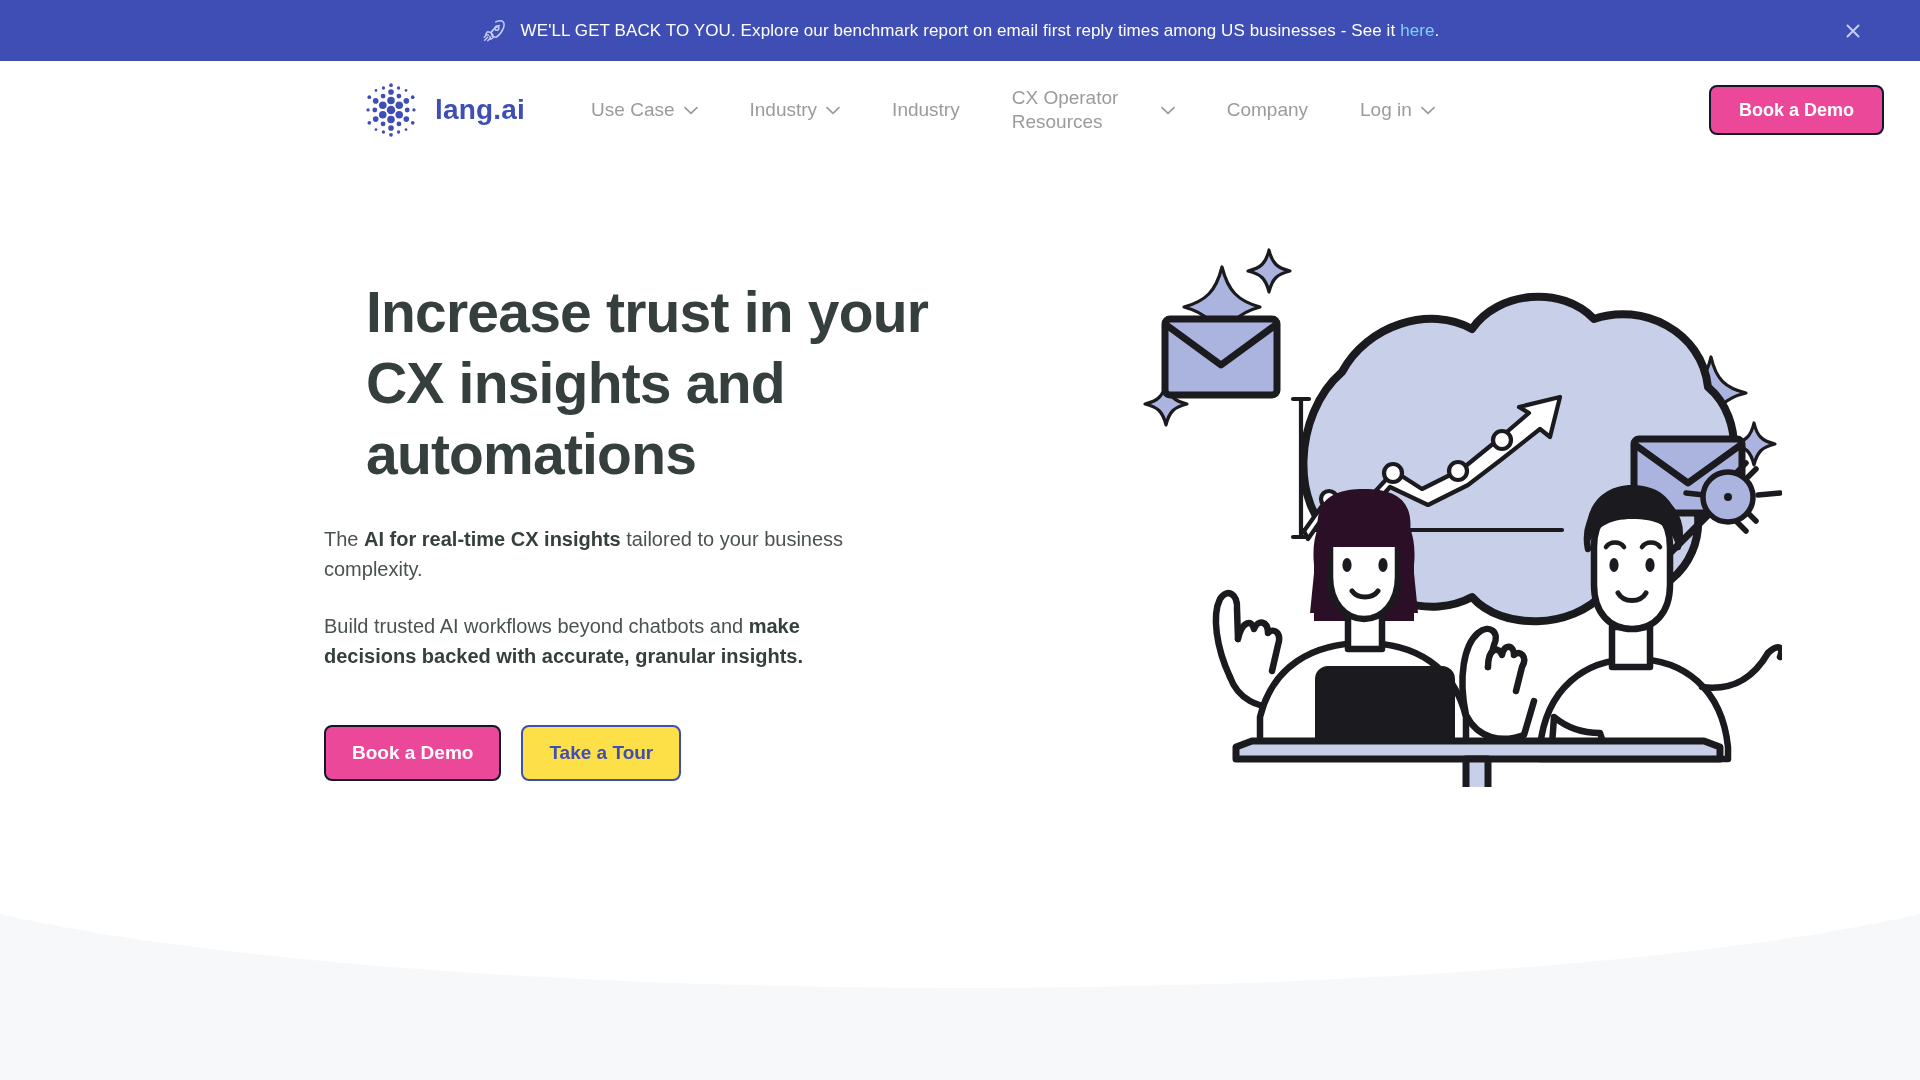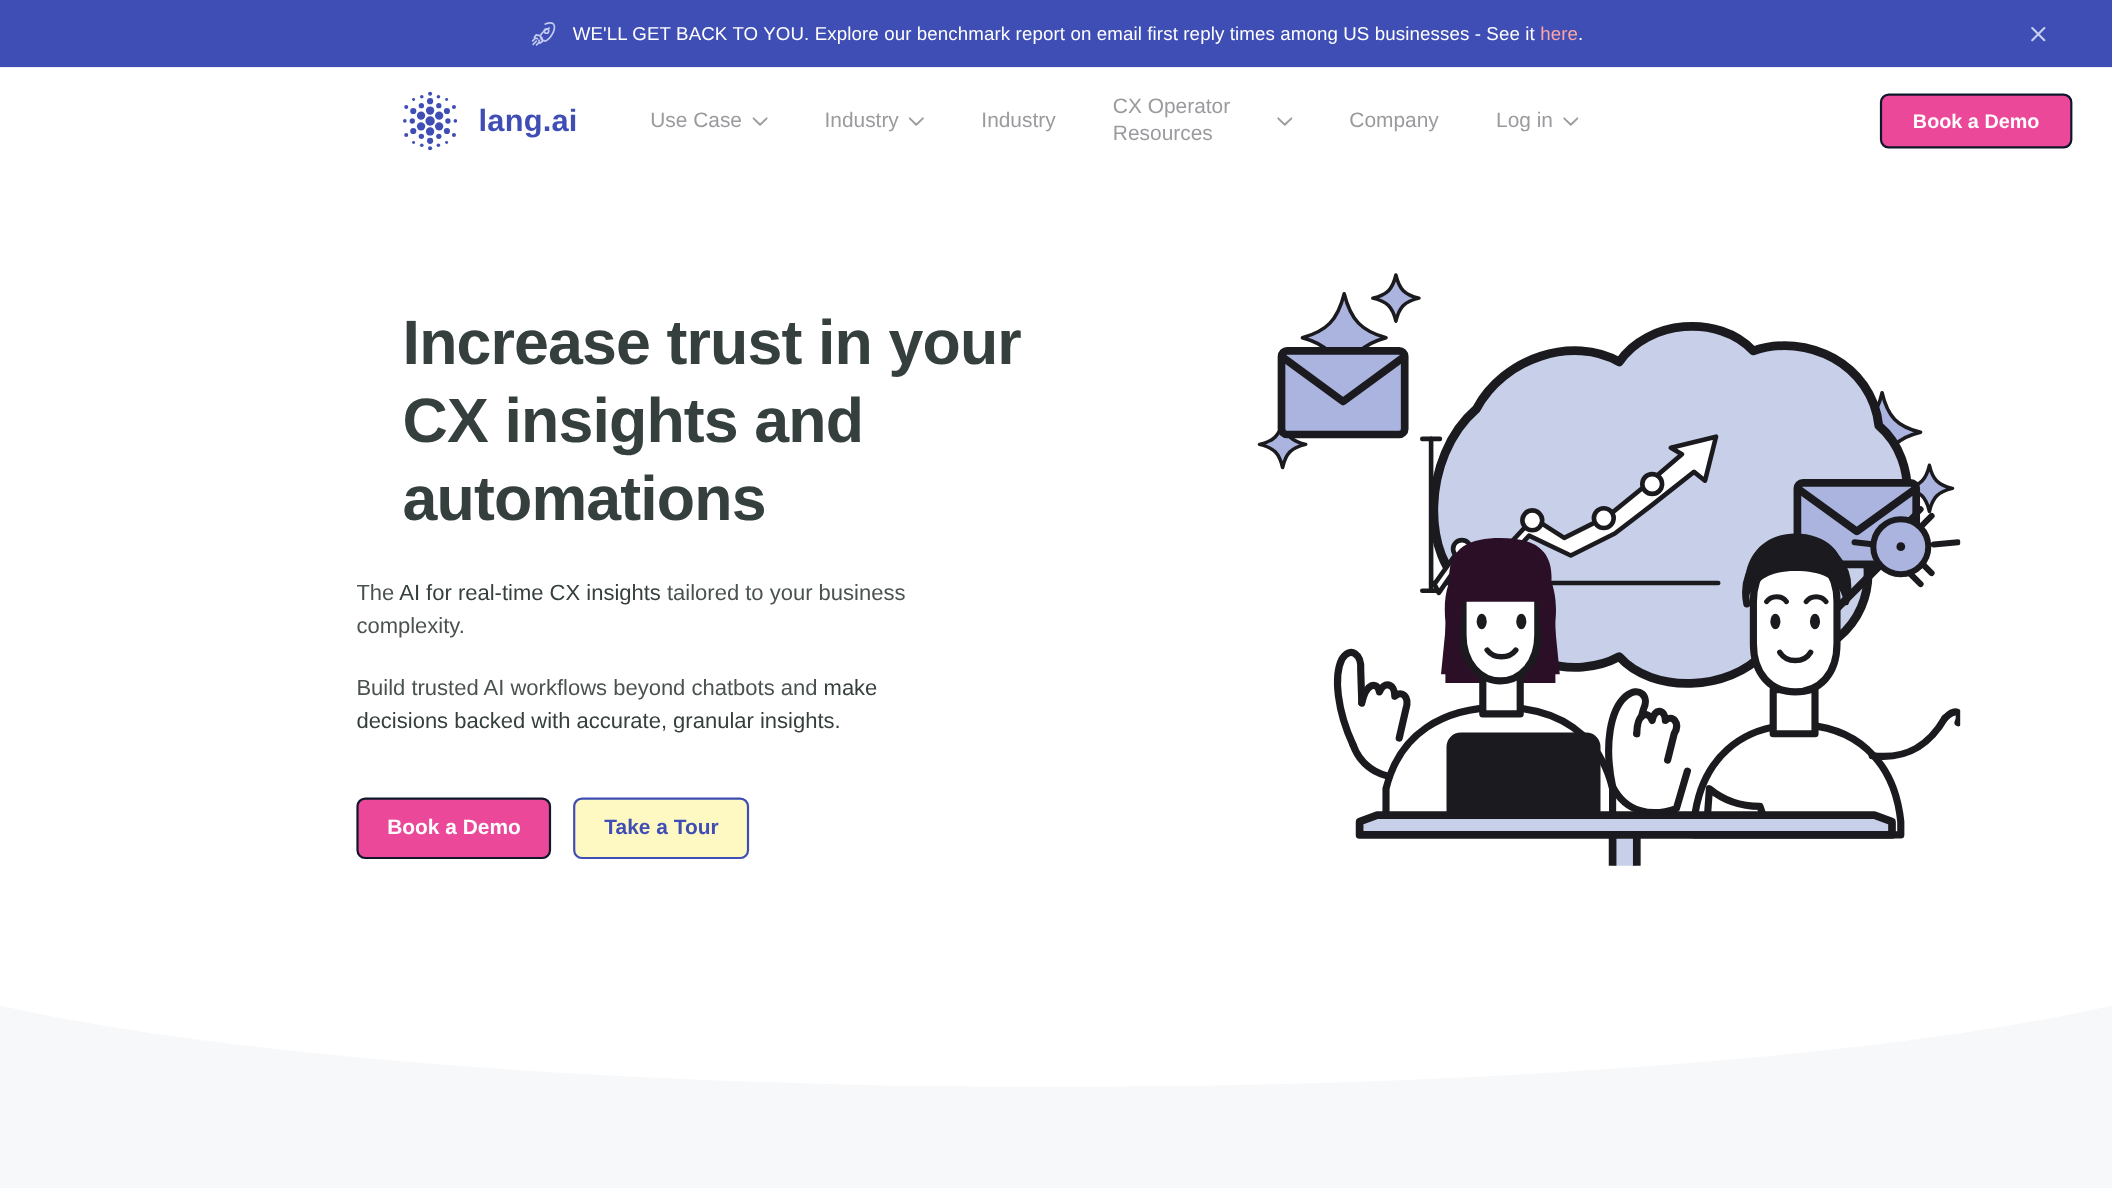--- a/index.html
+++ b/index.html
@@ -63,21 +63,21 @@
     opacity: .95;
   }
   .banner-text {
     color: #ffffff;
     font-size: 17px;
     line-height: 22px;
     letter-spacing: .1px;
     white-space: nowrap;
   }
   .banner-link {
-    color: #fca5a5;
+    color: #7dd3fc;
     text-decoration: none;
   }
   .banner-close {
     position: absolute;
     right: 54px;
     top: 50%;
     transform: translateY(-50%);
     width: 26px;
     height: 26px;
     display: flex;
@@ -153,21 +153,21 @@
     cursor: pointer;
     border-radius: 8px;
     white-space: nowrap;
   }
   .btn-primary {
     background: #ec4899;
     color: #ffffff;
     border: 2px solid #0f172a;
   }
   .btn-outline {
-    background: #fef9c3;
+    background: #fde047;
     color: #3f4eb4;
     border: 2px solid #3f4eb4;
   }
   .nav-cta {
     height: 50px;
     padding: 0 28px;
     font-size: 18px;
   }
 
   
@@ -193,21 +193,21 @@
     margin-left: 42px;
   }
   .hero-p {
     font-size: 20px;
     line-height: 30px;
     color: #4a5250;
     max-width: 560px;
     margin-top: 34px;
   }
   .hero-p + .hero-p { margin-top: 27px; }
-  .hero-p b { font-weight: 400; color: #353f3e; }
+  .hero-p b { font-weight: 700; color: #353f3e; }
 
   .hero-actions {
     display: flex;
     align-items: center;
     gap: 20px;
     margin-top: 54px;
   }
   .hero-cta {
     height: 56px;
     padding: 0 26px;

